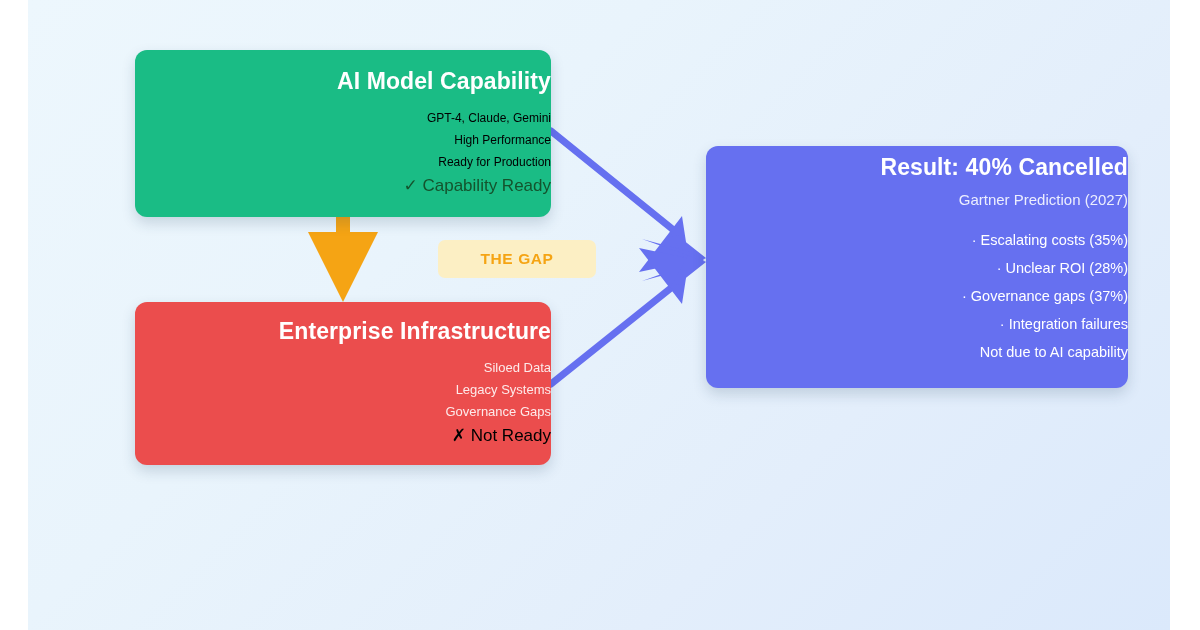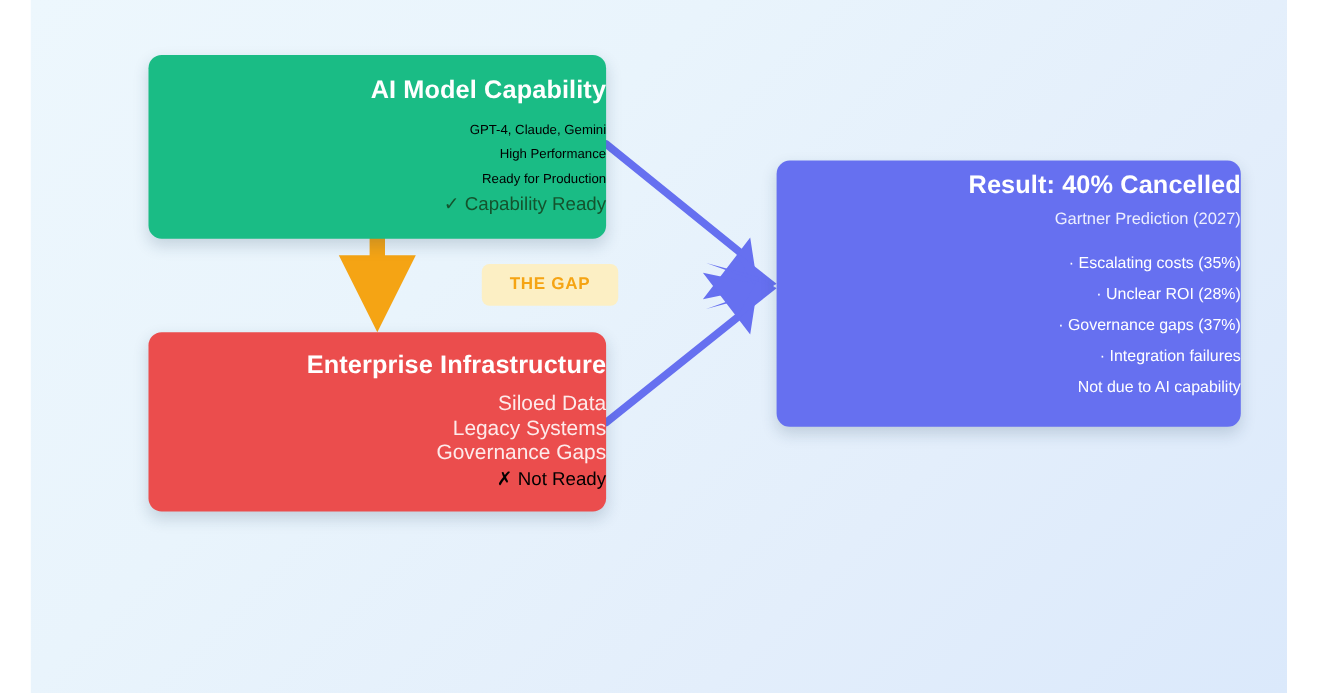--- a/index.html
+++ b/index.html
@@ -83,21 +83,21 @@
     width: 416px;
     height: 163px;
     background: #EB4D4D;
     padding-top: 16px;
   }
   #node-infrastructure .node-title {
     font-size: 23px;
     margin-bottom: 12px;
   }
   #node-infrastructure .node-line {
-    font-size: 19px;
+    font-size: 13px;
     line-height: 22px;
     color: #fdeaea;
   }
   #node-infrastructure .node-status {
     font-size: 17px;
     line-height: 24px;
     color: #000000;
     margin-top: 1px;
   }
 
@@ -128,21 +128,21 @@
     font-size: 14.5px;
     line-height: 28px;
     color: #ffffff;
   }
 
   
   #gap-badge {
     position: absolute;
     left: 410px;
     top: 240px;
-    width: 124px;
+    width: 158px;
     height: 38px;
     background: #FCEFC4;
     border-radius: 7px;
     display: flex;
     align-items: center;
     justify-content: center;
     color: #F5A414;
     font-size: 15.5px;
     font-weight: bold;
     letter-spacing: 0.6px;

